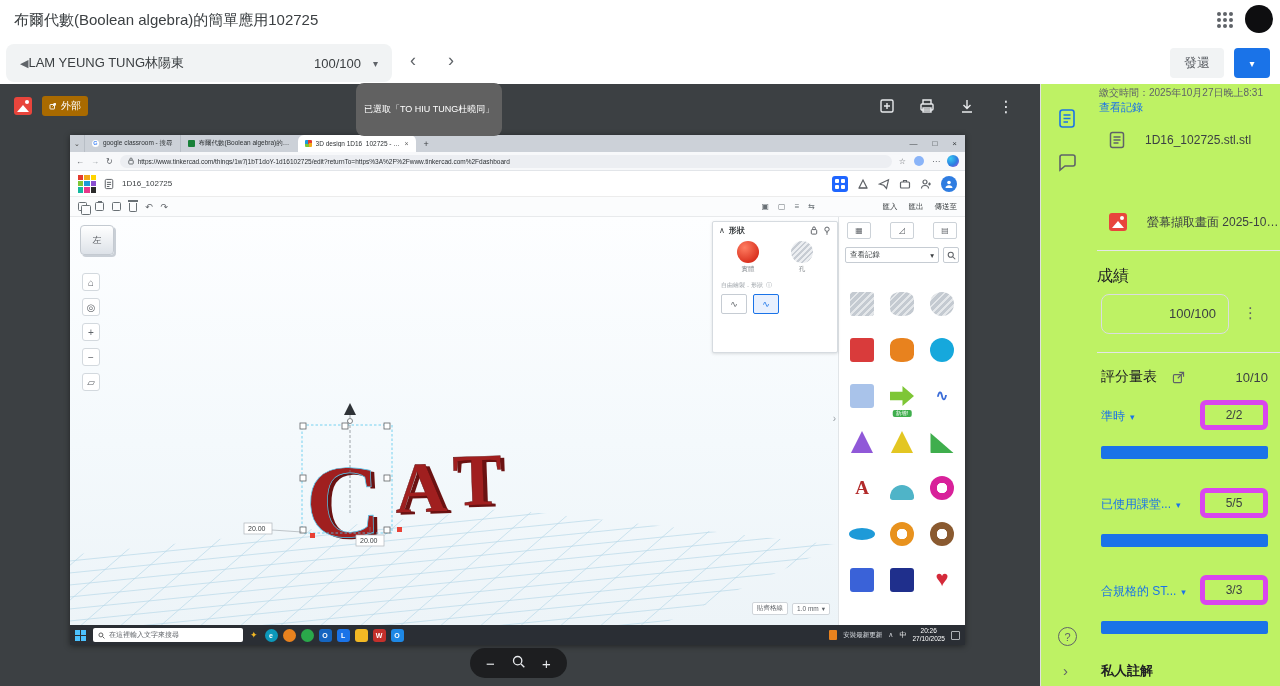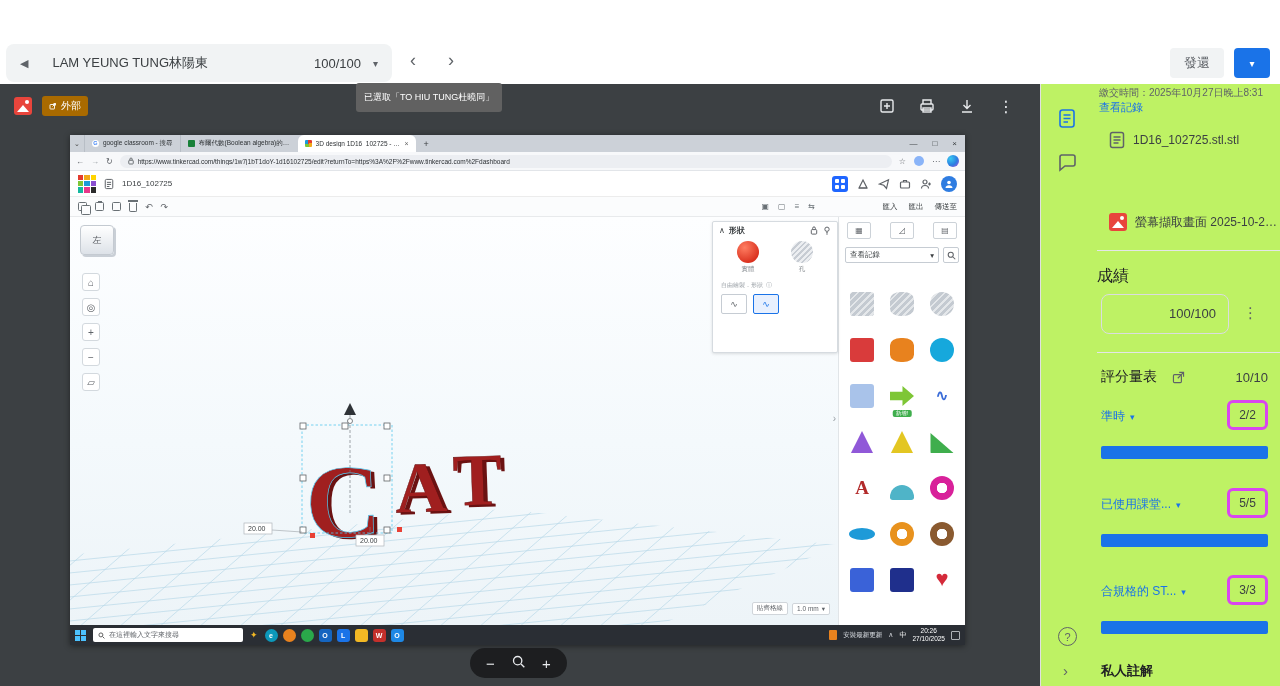--- a/index.html
+++ b/index.html
@@ -11,32 +11,32 @@
   #page-title{position:absolute;left:14px;top:11px;font-size:15px;color:#3c4043;white-space:nowrap}
   #apps-btn{position:absolute;left:1214px;top:9px;width:22px;height:22px;display:grid;
     grid-template-columns:repeat(3,4px);grid-template-rows:repeat(3,4px);gap:2px;align-content:center;justify-content:center;cursor:pointer}
   #apps-btn i{width:4px;height:4px;border-radius:50%;background:#5f6368}
   #user-avatar{position:absolute;left:1245px;top:5px;width:28px;height:28px;border-radius:50%;background:#0e0e10}
   
   #sbar{position:absolute;left:0;top:42px;width:1280px;height:40px;background:#fff}
   .spill{position:absolute;left:6px;top:2px;width:386px;height:38px;background:#f1f3f4;border-radius:8px;
     display:flex;align-items:center;padding:0 14px}
   .spill .back{font-size:11px;color:#5f6368}
-  .spill .sname{margin-left:24px;font-size:13px;color:#3c4043;white-space:nowrap}
+  .spill .sname{margin-left:0;font-size:13px;color:#3c4043;white-space:nowrap}
   .spill .sgrade{margin-left:auto;font-size:13px;color:#3c4043}
   .spill .scaret{margin-left:12px;font-size:10px;color:#5f6368}
   .navchev{position:absolute;top:8px;font-size:18px;color:#5f6368;cursor:pointer}
   #prev-student{left:410px}#next-student{left:448px}
   #return-btn{position:absolute;right:56px;top:6px;width:54px;height:30px;background:#f1f3f4;border-radius:4px;
     color:#5f6368;font-size:13px;display:flex;align-items:center;justify-content:center;cursor:pointer}
   #return-drop{position:absolute;right:10px;top:6px;width:36px;height:30px;background:#1a73e8;border-radius:4px;
     color:#fff;font-size:10px;display:flex;align-items:center;justify-content:center;cursor:pointer}
   
   #tooltip{position:absolute;left:356px;top:83px;background:#616161;color:#fff;font-size:9px;
-    padding:8px 8px;border-radius:3px;z-index:40;white-space:nowrap}
+    padding:20px 8px;border-radius:8px;z-index:40;white-space:nowrap}
   
   #viewer{position:absolute;left:0;top:84px;width:1040px;height:602px;background:#3c4043}
   #filebar{position:absolute;left:0;top:0;width:1040px;height:44px;display:flex;align-items:center;padding:0 14px;gap:10px}
   .imgic{width:18px;height:18px;border-radius:3px;background:#e8453c;position:relative;flex:none}
   .imgic::after{content:"";position:absolute;left:3px;bottom:3px;border-left:6px solid transparent;
     border-right:6px solid transparent;border-bottom:7px solid #fff}
   .imgic::before{content:"";position:absolute;right:3px;top:3px;width:4px;height:4px;border-radius:50%;background:#fff}
   #fname{font-size:13px;color:#e8eaed;white-space:nowrap}
   #extbadge{display:flex;align-items:center;gap:4px;background:#a96a00;color:#fff;font-size:10px;
     padding:3px 7px;border-radius:3px}
@@ -176,47 +176,62 @@
   .traytxt{font-size:6.5px;color:#dfe3e8;white-space:nowrap}
   .trayup{font-size:7px;color:#cfd3d8}
   .ime{font-size:7px;color:#fff}
   .clock{text-align:center;font-size:6.5px;line-height:8px;color:#fff}
   .notif{width:9px;height:9px;border:1px solid #cfd3d8;border-radius:1px;opacity:.8}
   
   #sidebar{position:absolute;left:1040px;top:84px;width:240px;height:602px;background:#bef264;border-left:1px solid #e0e0e0}
   .rail-ic{position:absolute;left:16px;cursor:pointer}
   #submitted{position:absolute;left:58px;top:2px;right:2px;font-size:10px;color:#5f6368;white-space:nowrap;overflow:hidden}
   #history{position:absolute;left:58px;top:16px;font-size:11px;color:#1a73e8;cursor:pointer}
-  .frow{position:absolute;left:56px;right:0;height:36px;display:flex;align-items:center;gap:8px;padding-left:12px;cursor:pointer}
+  .frow{position:absolute;left:56px;right:0;height:36px;display:flex;align-items:center;gap:20px;padding-left:12px;cursor:pointer}
   .frow .fn{font-size:12px;color:#3c4043;white-space:nowrap;overflow:hidden;text-overflow:ellipsis;flex:1}
   .frow.sel{border-left:4px solid #1a73e8;padding-left:8px;background:#f8fbff}
   .frow .ext{margin-right:8px}
   .sdiv{position:absolute;left:56px;right:0;height:1px;background:#e4e6e8}
   .shead{position:absolute;left:56px;font-size:16px;color:#202124}
   #gradebox{position:absolute;left:60px;top:210px;width:128px;height:40px;border:1px solid #dadce0;border-radius:8px;
     font-size:13px;color:#3c4043;text-align:right;line-height:38px;padding-right:12px;cursor:text}
   #grade-more{position:absolute;left:202px;top:220px;font-size:15px;color:#5f6368;cursor:pointer}
   #rubrichead{position:absolute;left:60px;right:12px;top:284px;display:flex;align-items:center;gap:15px}
   #rubrichead .rl{font-size:14px;color:#202124}
   #rubrichead .rt{margin-left:auto;font-size:13px;color:#3c4043}
   .crit-name{position:absolute;left:60px;font-size:12px;color:#1a73e8;cursor:pointer;display:flex;gap:5px;align-items:center}
   .crit-name .cv{font-size:9px}
-  .crit-box{position:absolute;right:12px;width:41px;height:30px;border:3px solid #d946ef;border-radius:6px;
+  .crit-box{position:absolute;right:12px;width:68px;height:30px;border:5px solid #d946ef;border-radius:6px;
     font-size:12px;color:#3c4043;display:flex;align-items:center;justify-content:center;cursor:text}
   .crit-bar{position:absolute;left:60px;right:12px;height:13px;background:#1a73e8;border-radius:2px}
   #pcomments{position:absolute;left:60px;top:578px;font-size:13px;color:#202124;font-weight:bold}
   #help-btn{position:absolute;left:17px;top:543px;width:19px;height:19px;border:1.5px solid #5f6368;border-radius:50%;
     color:#5f6368;font-size:11px;display:flex;align-items:center;justify-content:center;cursor:pointer}
   #collapse-chev{position:absolute;left:22px;top:578px;font-size:15px;color:#5f6368;cursor:pointer}
 </style>
 </head>
 <body>
 
 <div id="stage">
 
+  <div id="topbar">
+    <div id="page-title">布爾代數(Boolean algebra)的簡單應用102725</div>
+    <div id="apps-btn">
+      <i></i>
+        <i></i>
+        <i></i>
+        <i></i>
+        <i></i>
+        <i></i>
+        <i></i>
+        <i></i>
+        <i></i>
+    </div>
+    <div id="user-avatar"></div>
+  </div>
 
   <div id="sbar">
     <div class="spill">
       <span class="back">◀</span>
       <span class="sname">LAM YEUNG TUNG林陽東</span>
       <span class="sgrade">100/100</span>
       <span class="scaret">▾</span>
     </div>
     <span class="navchev" id="prev-student">‹</span>
     <span class="navchev" id="next-student">›</span>

